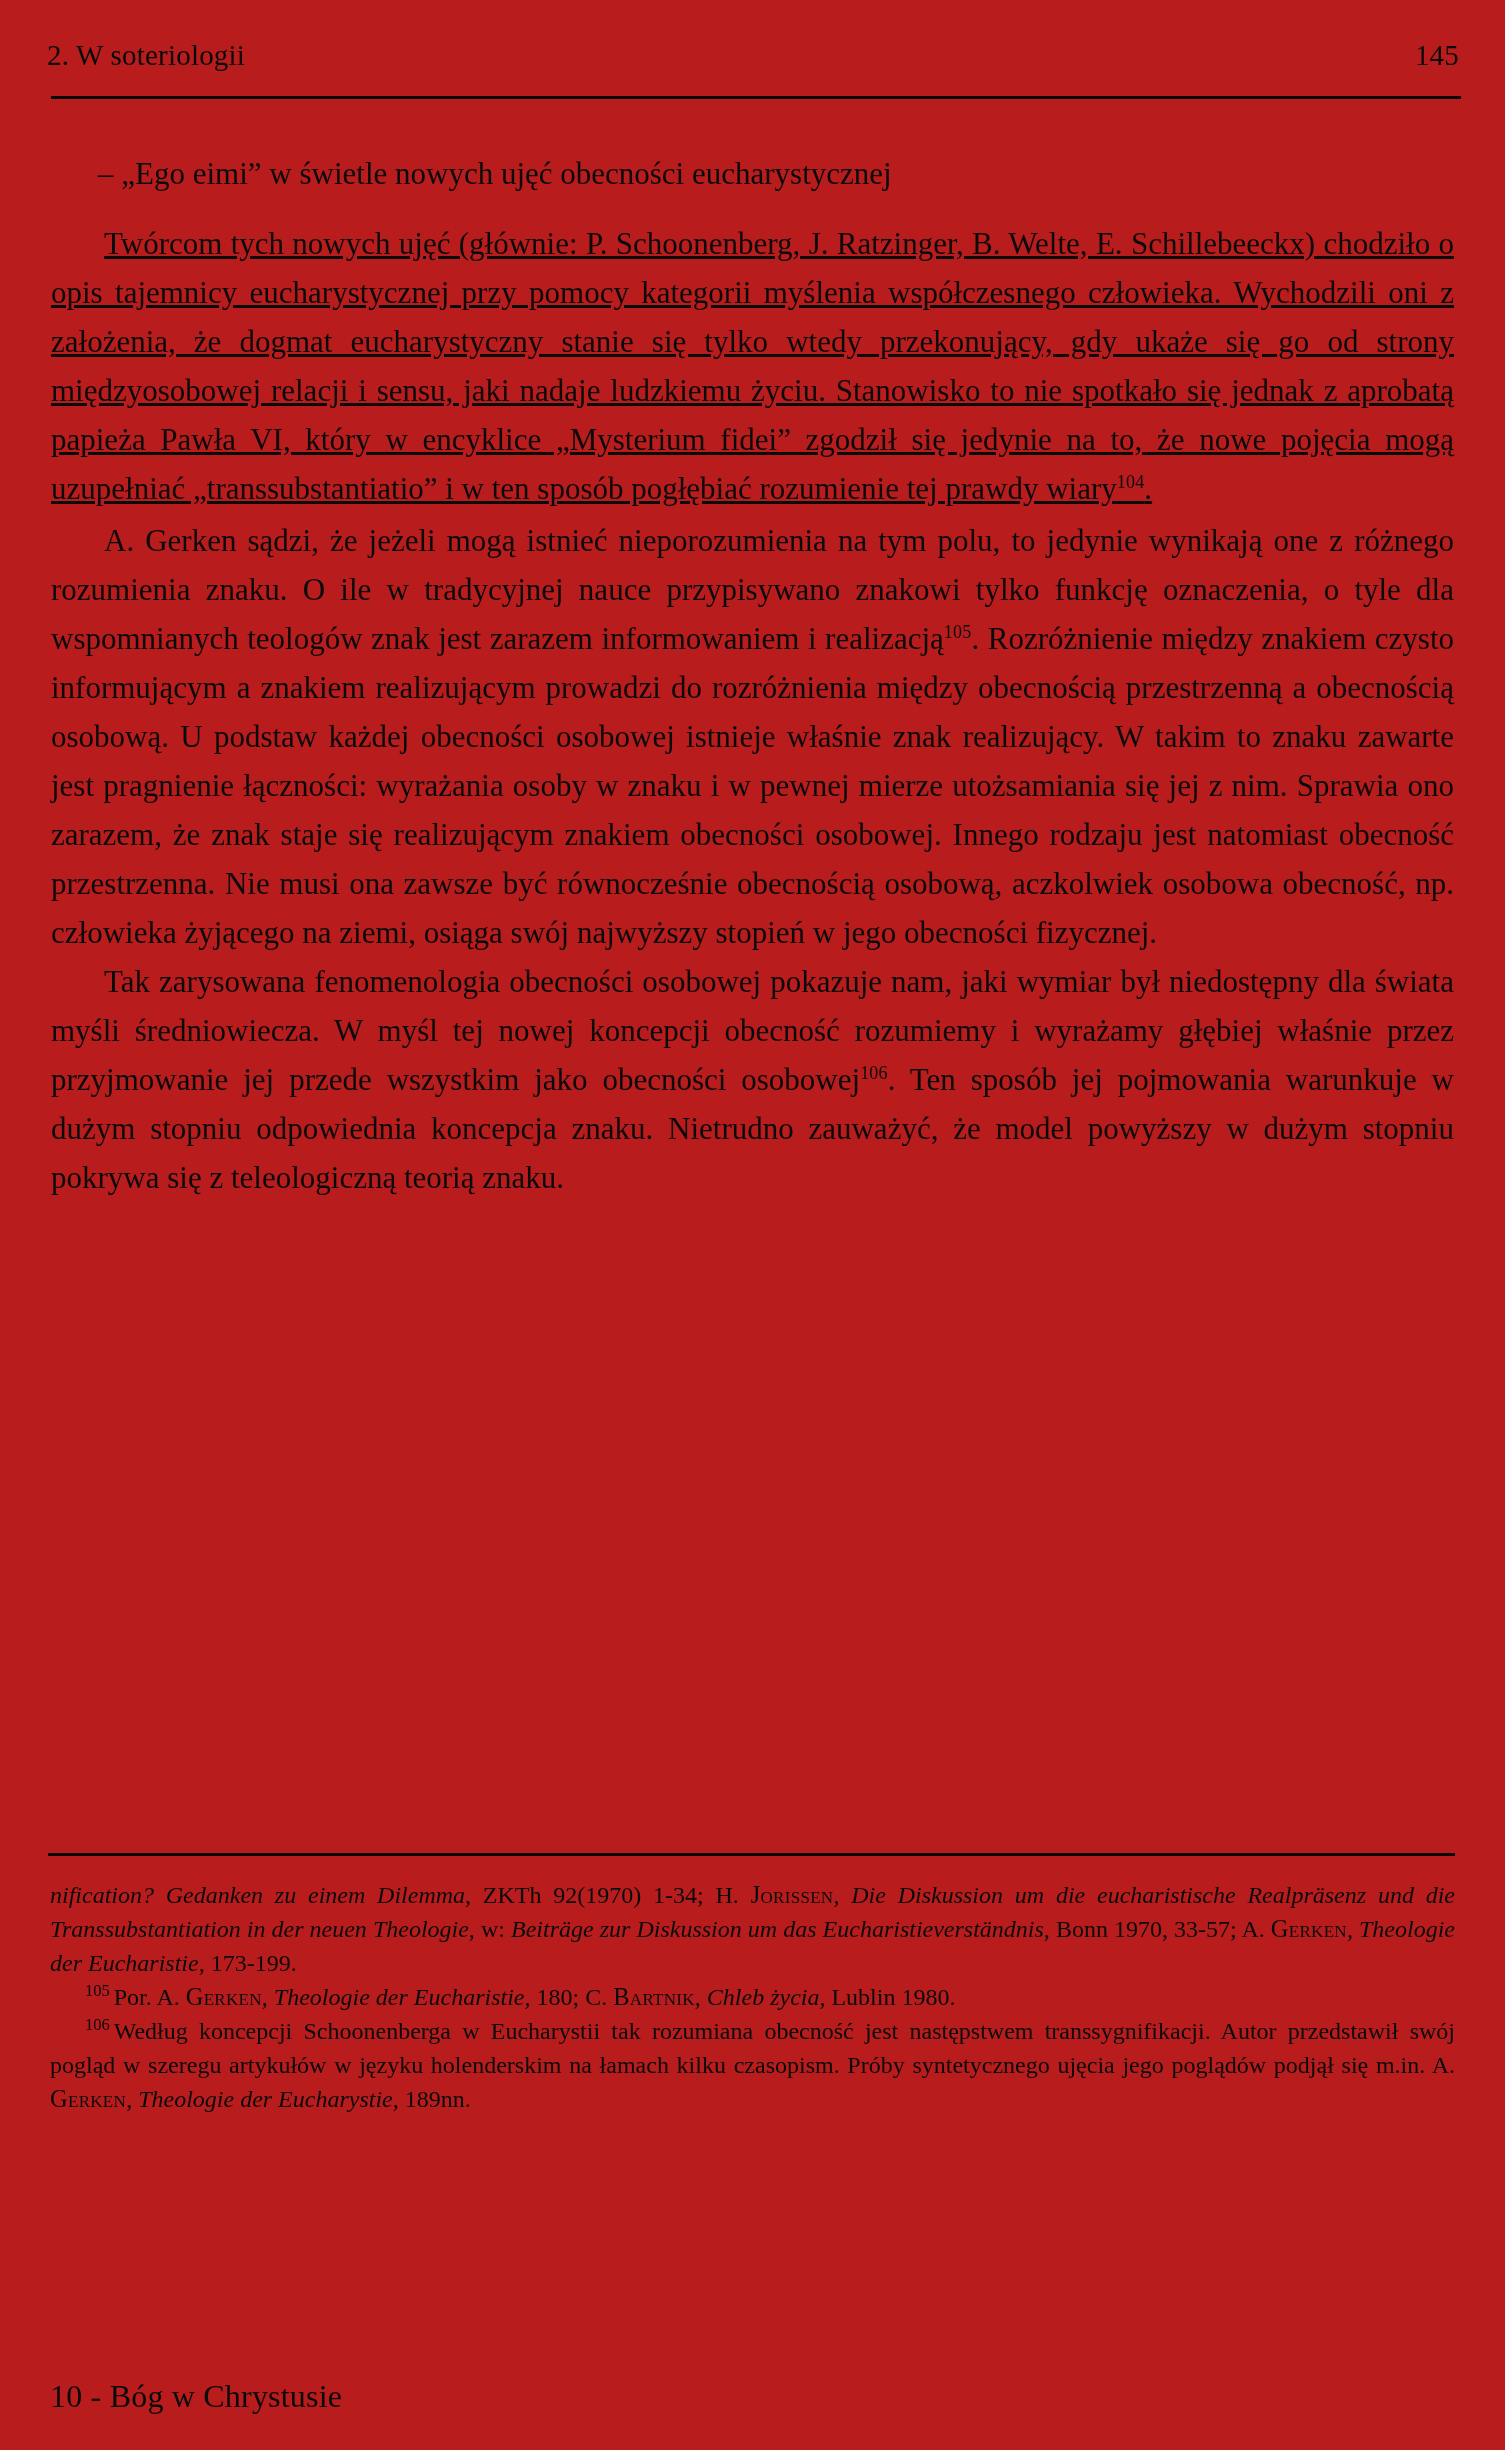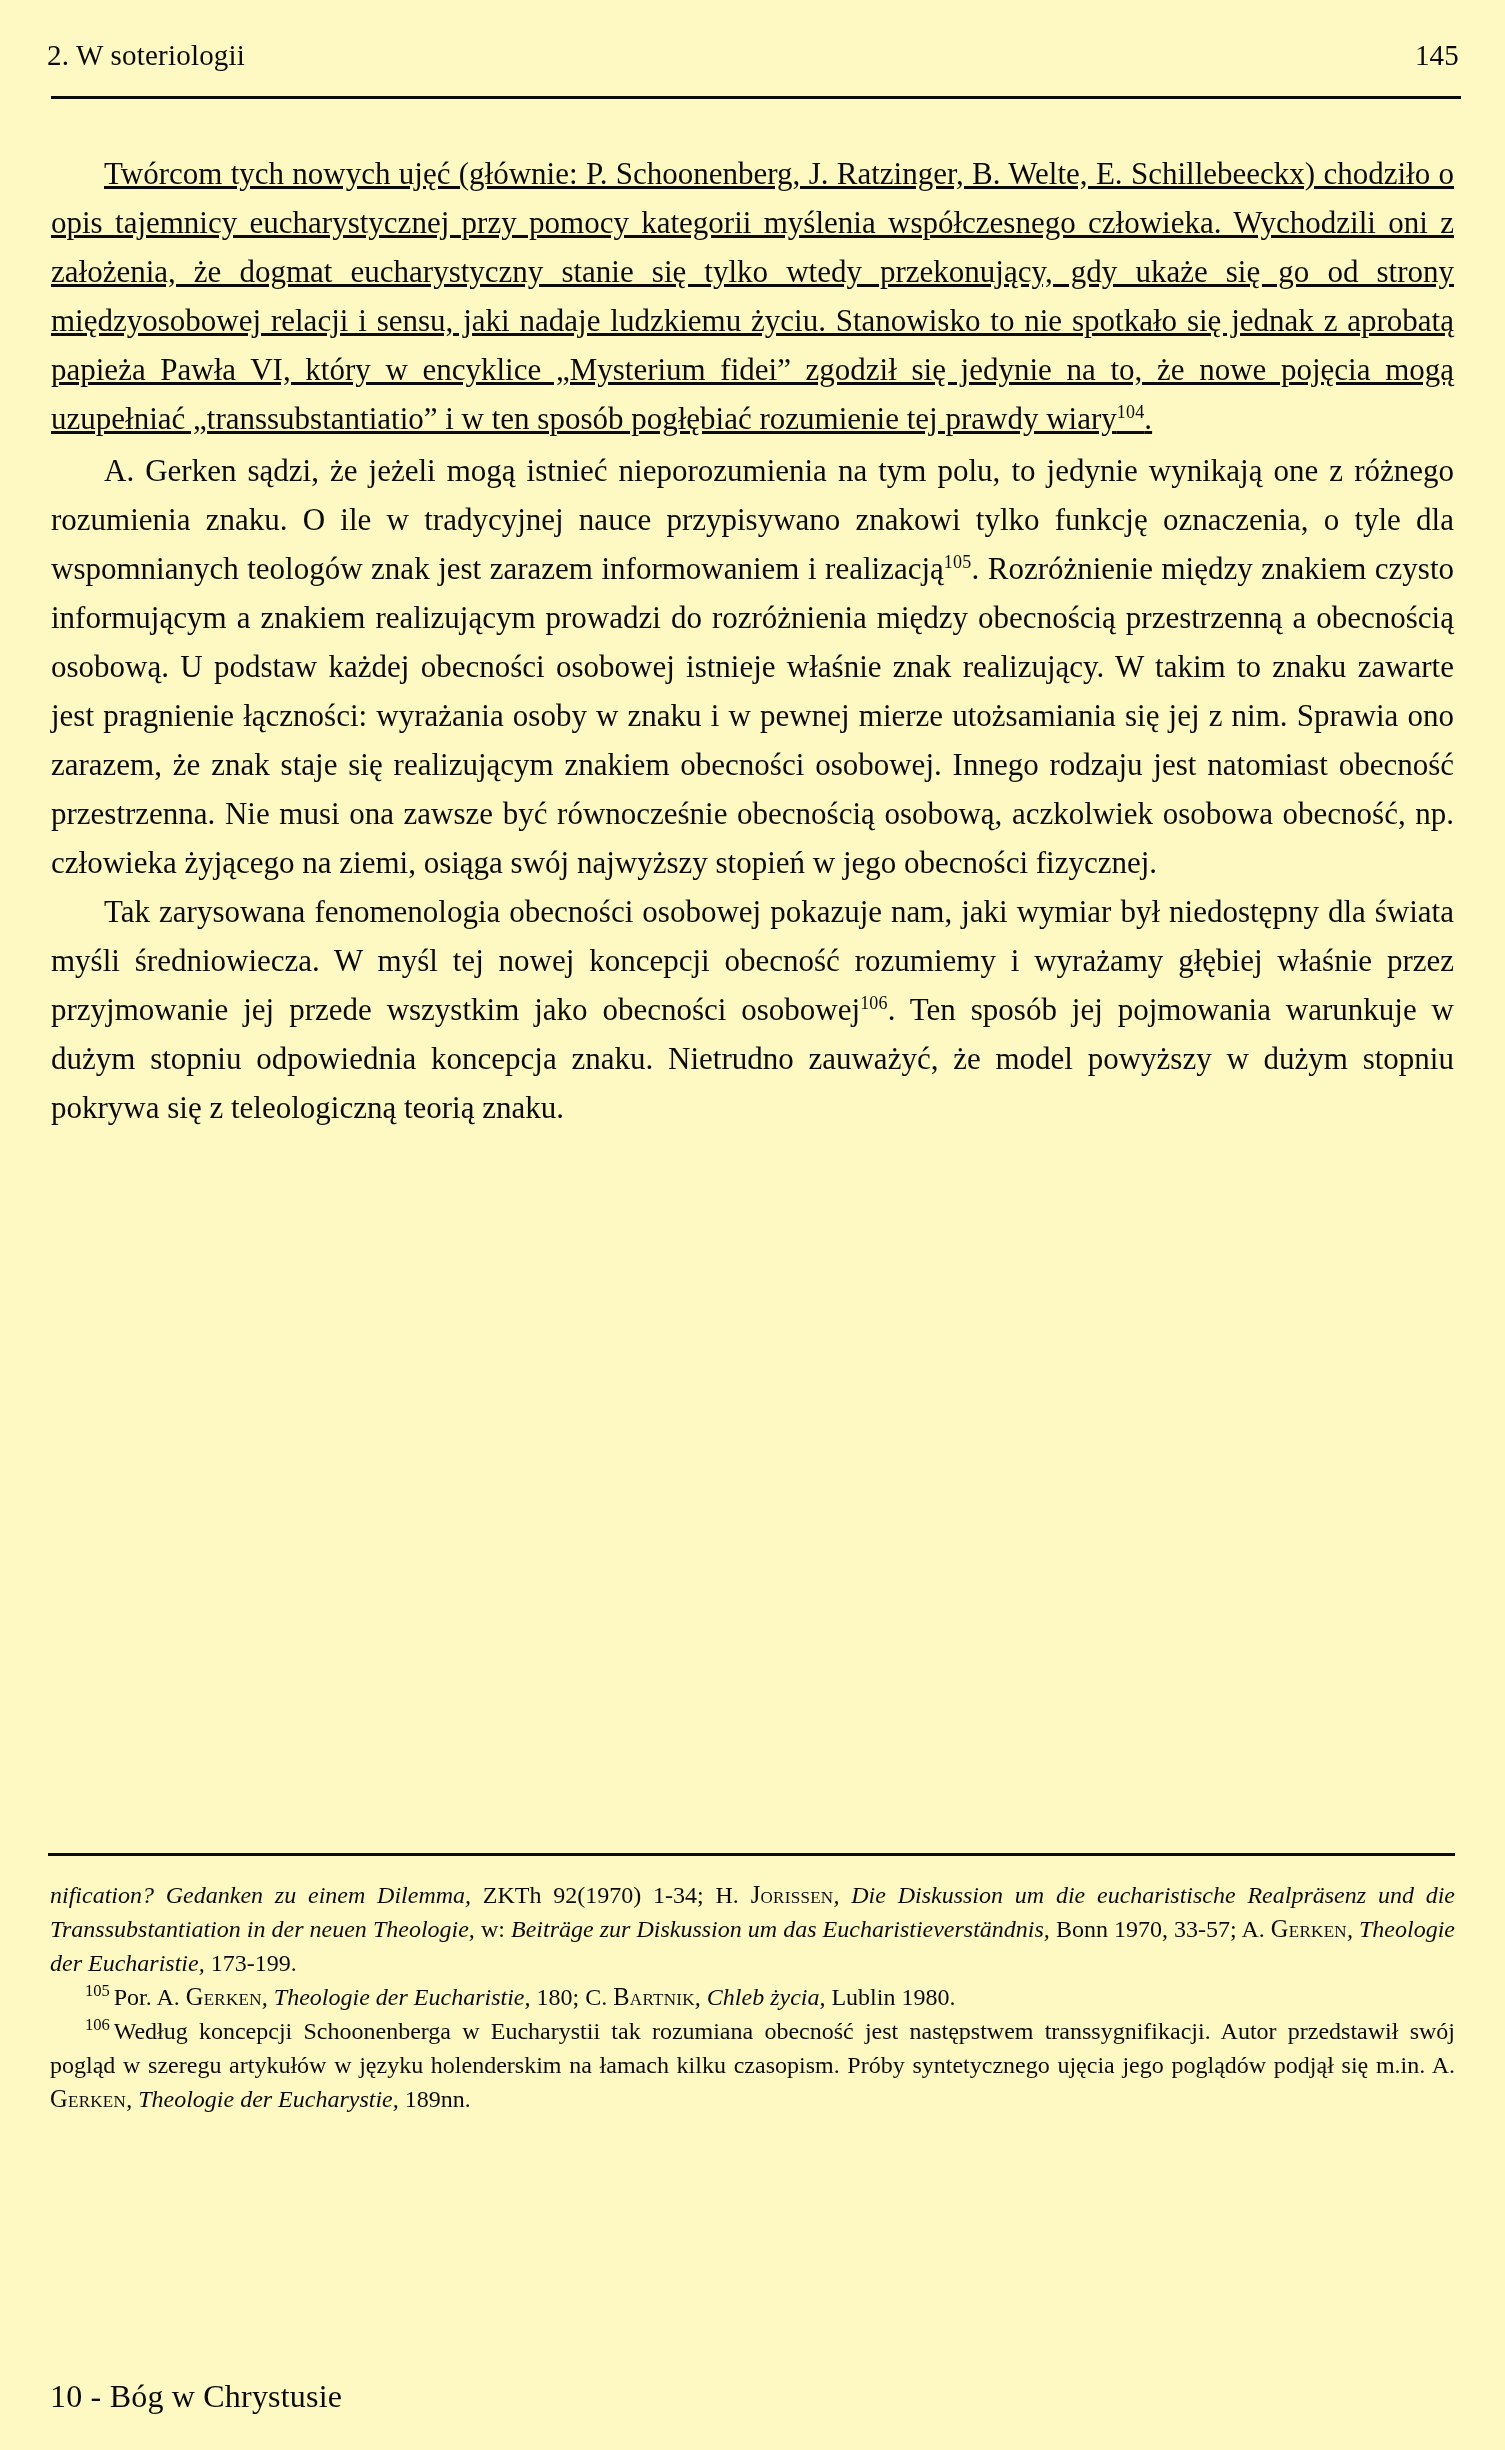--- a/index.html
+++ b/index.html
@@ -4,21 +4,21 @@
 <style>
   html, body {
     margin: 0;
     padding: 0;
     background: #ffffff;
   }
   .page {
     position: relative;
     width: 1506px;
     height: 2450px;
-    background: #fef9c3;
+    background: #b91c1c;
     box-sizing: border-box;
     font-family: "Liberation Serif", "DejaVu Serif", serif;
     color: #0b0b0b;
     overflow: hidden;
   }
 
   
   .header {
     position: absolute;
     top: 39px;
@@ -135,20 +135,21 @@
 <div class="page">
 
   <div class="header">
     <span class="header-title">2. W soteriologii</span>
     <span class="header-page">145</span>
   </div>
   <div class="header-rule"></div>
 
   <div class="body">
 
+    <p class="subhead">– „Ego eimi” w świetle nowych ujęć obecności eucharystycznej</p>
 
     <p class="p-indent gap-after"><span>Twórcom  tych nowych ujęć (głównie: P. Schoonenberg, J. Ratzinger, B. Welte, E. Schillebeeckx) chodziło o opis tajemnicy eucharystycznej przy pomocy kategorii myślenia współczesnego człowieka. Wychodzili oni z założenia, że dogmat eucharystyczny stanie się tylko wtedy przekonujący, gdy ukaże się go od strony międzyosobowej relacji i sensu, jaki nadaje ludzkiemu życiu. Stanowisko to nie spotkało się jednak z aprobatą papieża Pawła VI, który w encyklice „Mysterium fidei” zgodził się jedynie na to, że nowe pojęcia mogą uzupełniać „transsubstantiatio” i w ten sposób pogłębiać rozumienie tej prawdy wiary</span><sup class="fn">104</sup><span>.</span></p>
 
     <p class="p-indent"><span>A. Gerken sądzi, że jeżeli mogą istnieć nieporozumienia na tym polu, to jedynie wynikają one z różnego rozumienia znaku. O ile w tradycyjnej nauce przypisywano znakowi tylko funkcję oznaczenia, o tyle dla wspomnianych teologów znak jest zarazem informowaniem i realizacją</span><sup class="fn">105</sup><span>. Rozróżnienie między znakiem czysto informującym a znakiem realizującym prowadzi do rozróżnienia między obecnością przestrzenną a obecnością osobową. U podstaw każdej obecności osobowej istnieje właśnie znak realizujący. W takim to znaku zawarte jest pragnienie łączności: wyrażania osoby w znaku i w pewnej mierze utożsamiania się jej z nim. Sprawia ono zarazem, że znak staje się realizującym znakiem obecności osobowej. Innego rodzaju jest natomiast obecność przestrzenna. Nie musi ona zawsze być równocześnie obecnością osobową, aczkolwiek osobowa obecność, np. człowieka żyjącego na ziemi, osiąga swój najwyższy stopień w jego obecności fizycznej.</span></p>
 
     <p class="p-indent"><span>Tak zarysowana fenomenologia obecności osobowej pokazuje nam, jaki wymiar był niedostępny dla świata myśli średniowiecza. W myśl tej nowej koncepcji obecność  rozumiemy i wyrażamy głębiej właśnie przez przyjmowanie jej przede wszystkim jako obecności osobowej</span><sup class="fn">106</sup><span>. Ten sposób jej pojmowania warunkuje w dużym stopniu odpowiednia koncepcja znaku. Nietrudno zauważyć, że model powyższy w dużym stopniu pokrywa się z teleologiczną teorią znaku.</span></p>
 
 
   </div>
 

